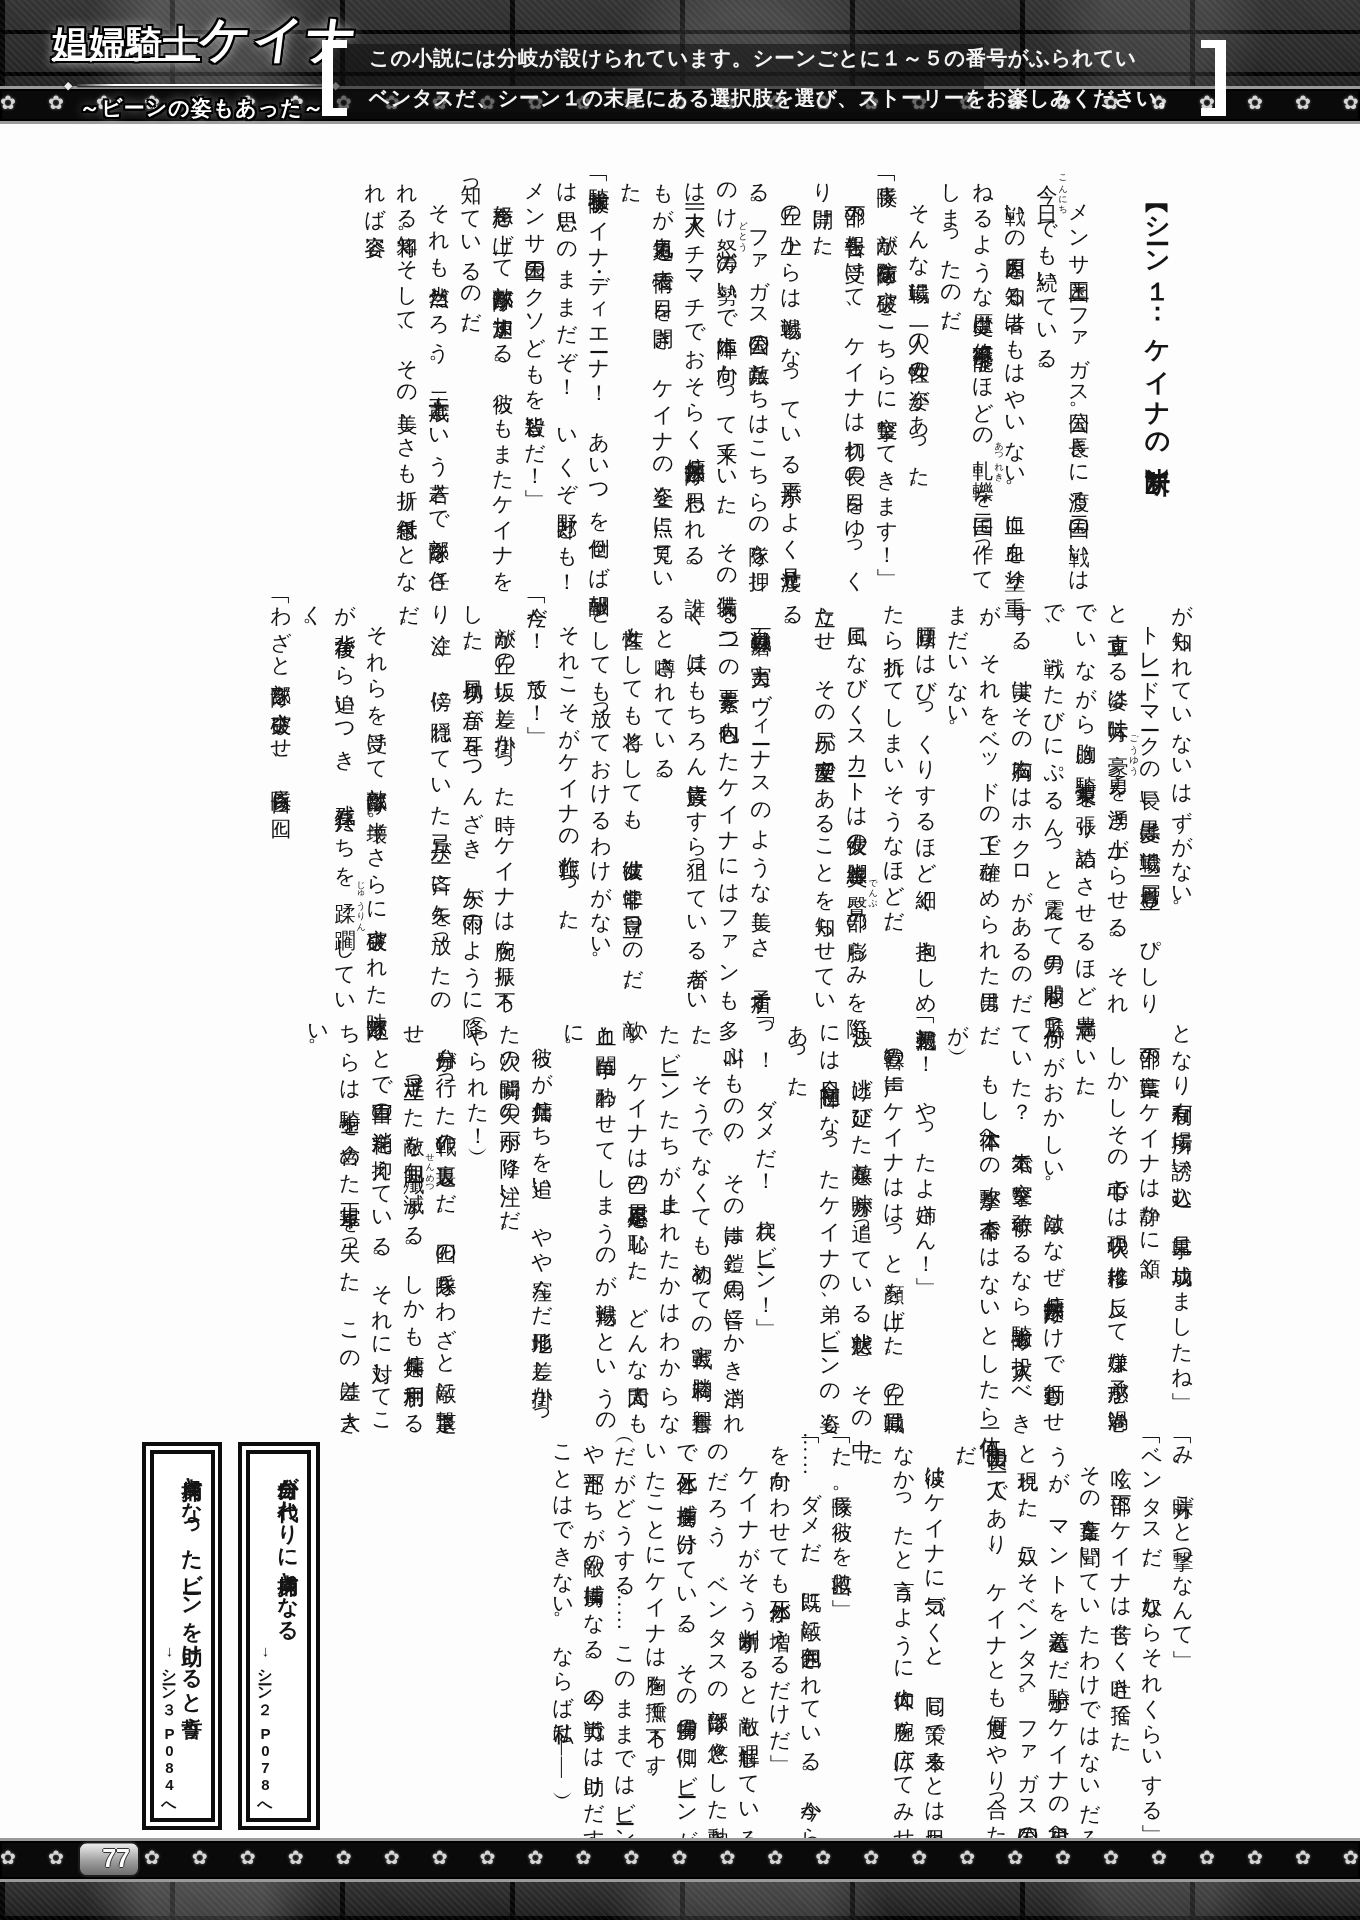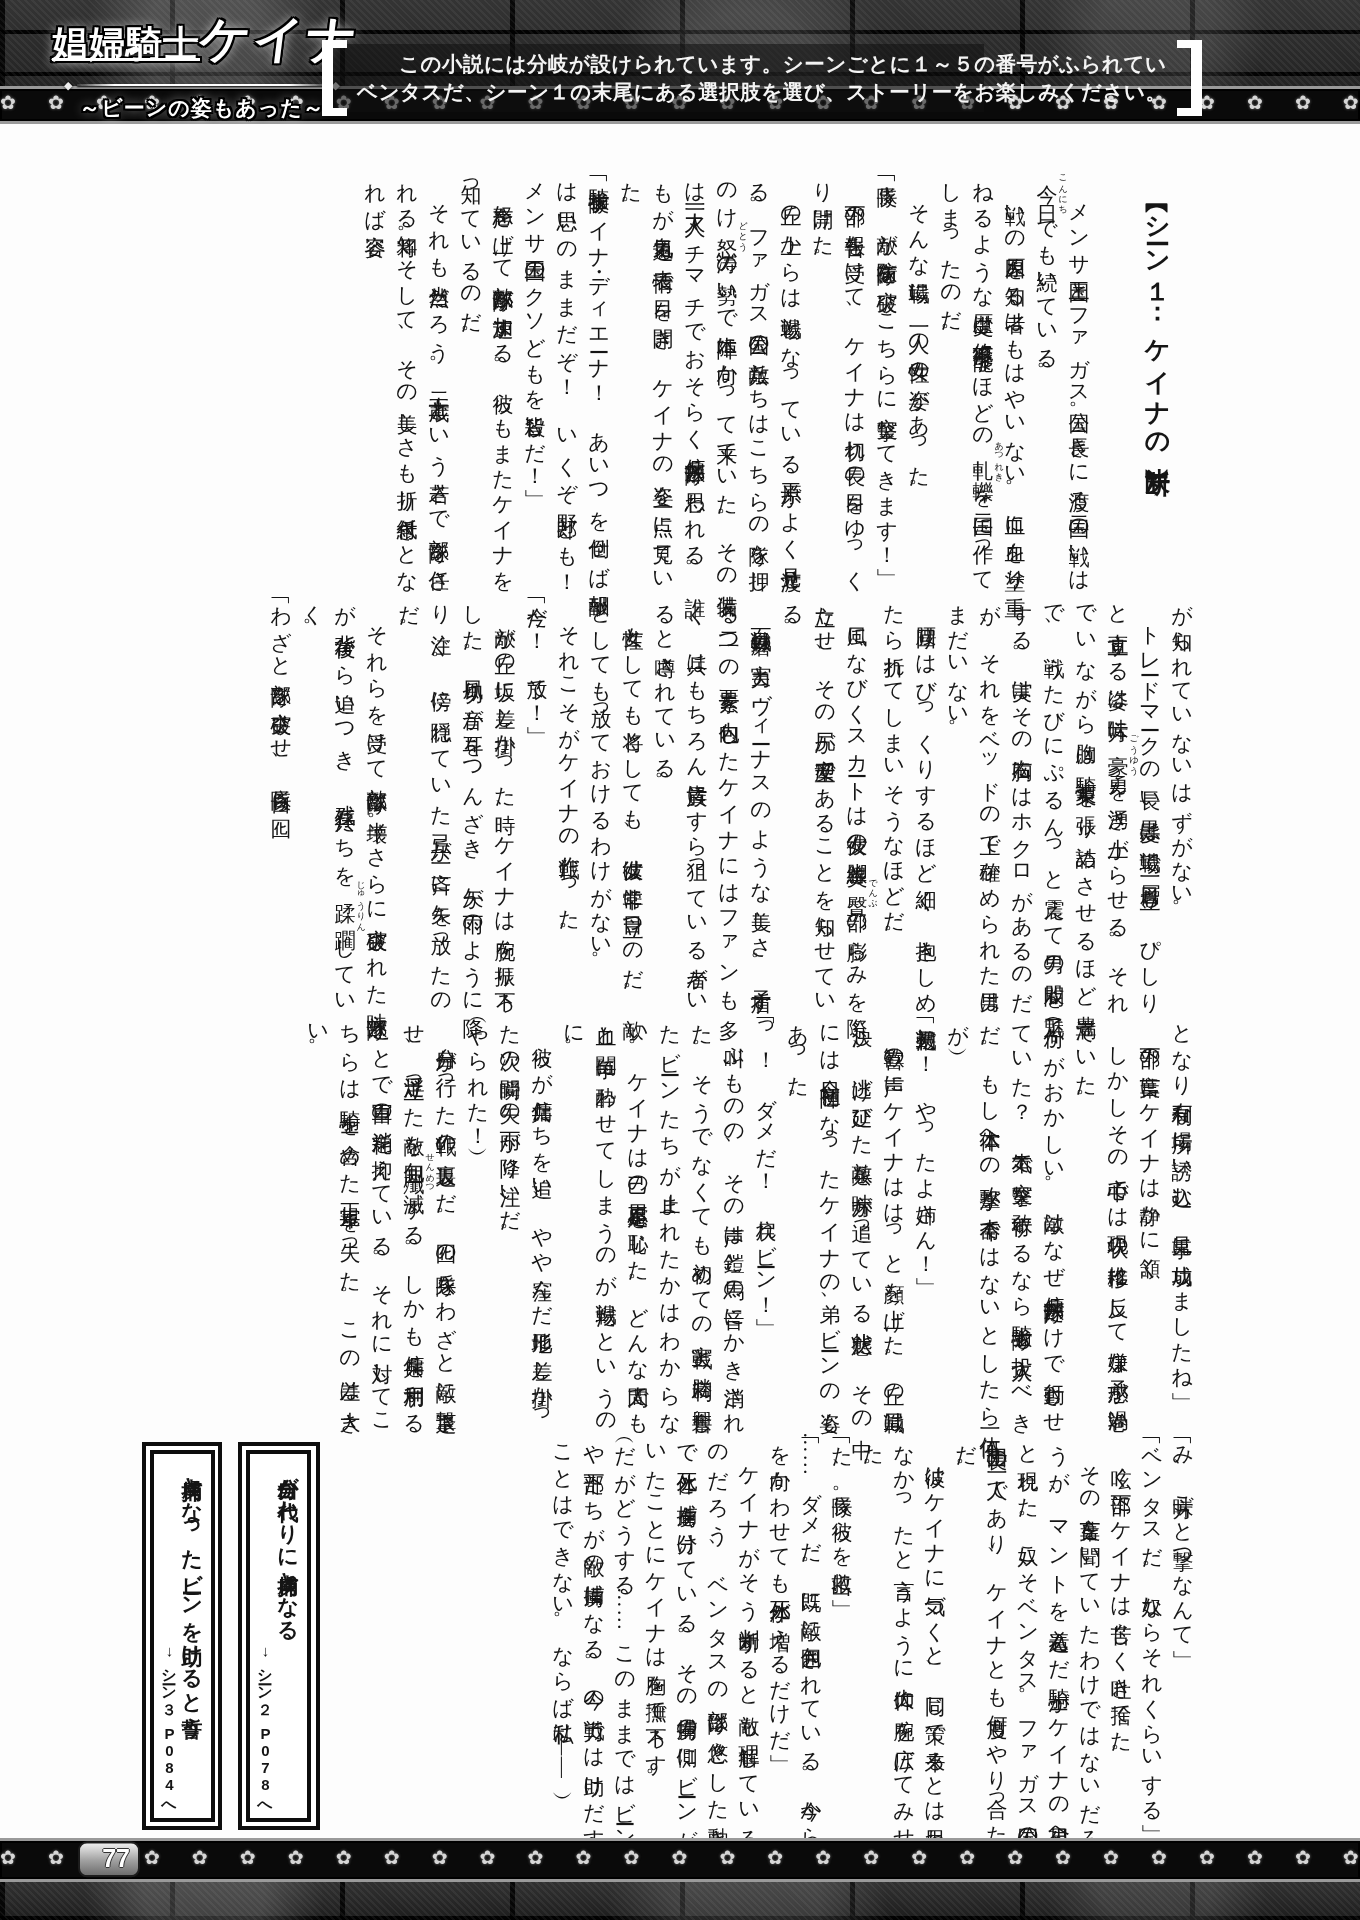--- a/index.html
+++ b/index.html
@@ -56,21 +56,21 @@
 
   
   .notice{position:absolute;left:322px;top:44px;width:662px;height:68px;z-index:3;
     display:flex;align-items:center;gap:10px;
     background:rgba(16,16,16,.55);}
   .bracket{flex:0 0 auto;height:60px;width:14px;}
   .bracket-left{border-left:11px solid #fff;border-top:8px solid #fff;border-bottom:8px solid #fff;}
   .bracket-right{border-right:11px solid #fff;border-top:8px solid #fff;border-bottom:8px solid #fff;}
   .notice-lines{flex:1;font-family:"Liberation Sans","DejaVu Sans",sans-serif;
     font-weight:bold;font-size:20.5px;line-height:28px;color:#f4f4f4;letter-spacing:.5px;white-space:nowrap;}
-  .notice-lines p{margin:0;text-align:right;}
+  .notice-lines p{margin:12px;}
 
   
   .scene-heading{position:absolute;right:186px;top:196px;height:330px;margin:0;
     writing-mode:vertical-rl;font-size:25px;font-weight:bold;letter-spacing:3px;white-space:nowrap;}
   .band{position:absolute;writing-mode:vertical-rl;font-size:21px;line-height:32px;
     letter-spacing:1.5px;text-align:justify;}
   .band p{margin:0;text-indent:1em;}
   .band p.noindent{text-indent:0;}
   .band rt{font-size:9px;letter-spacing:0;}
   .band-1{top:168px;right:265px;width:1022px;height:414px;}

